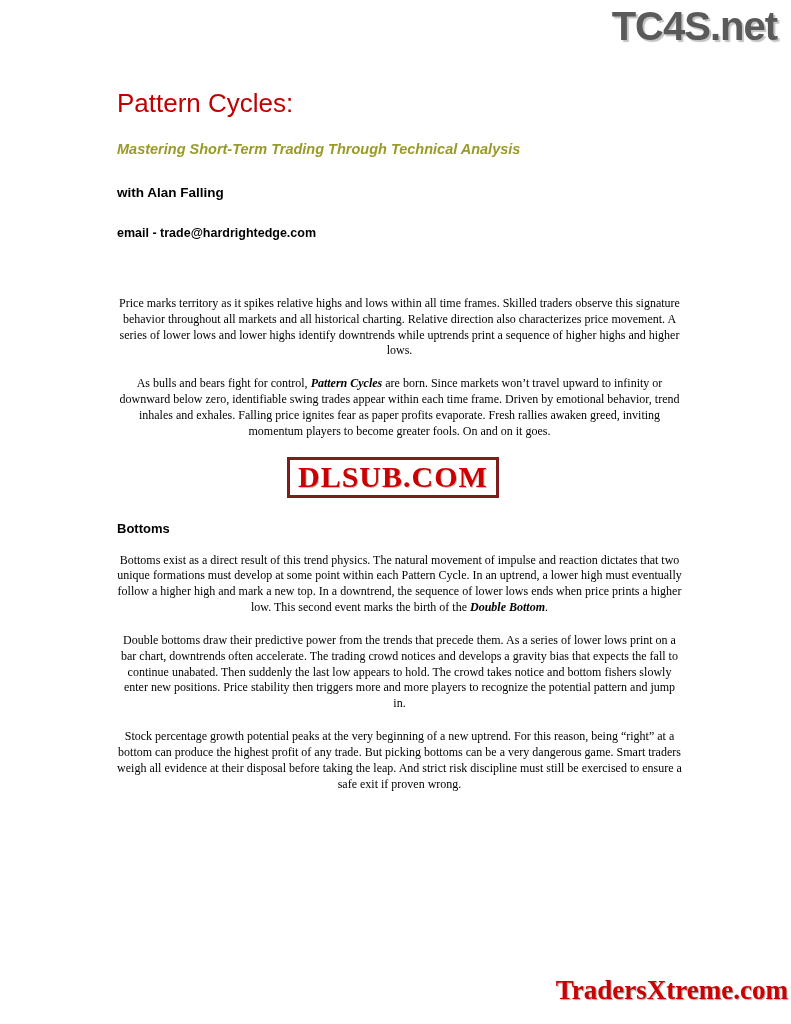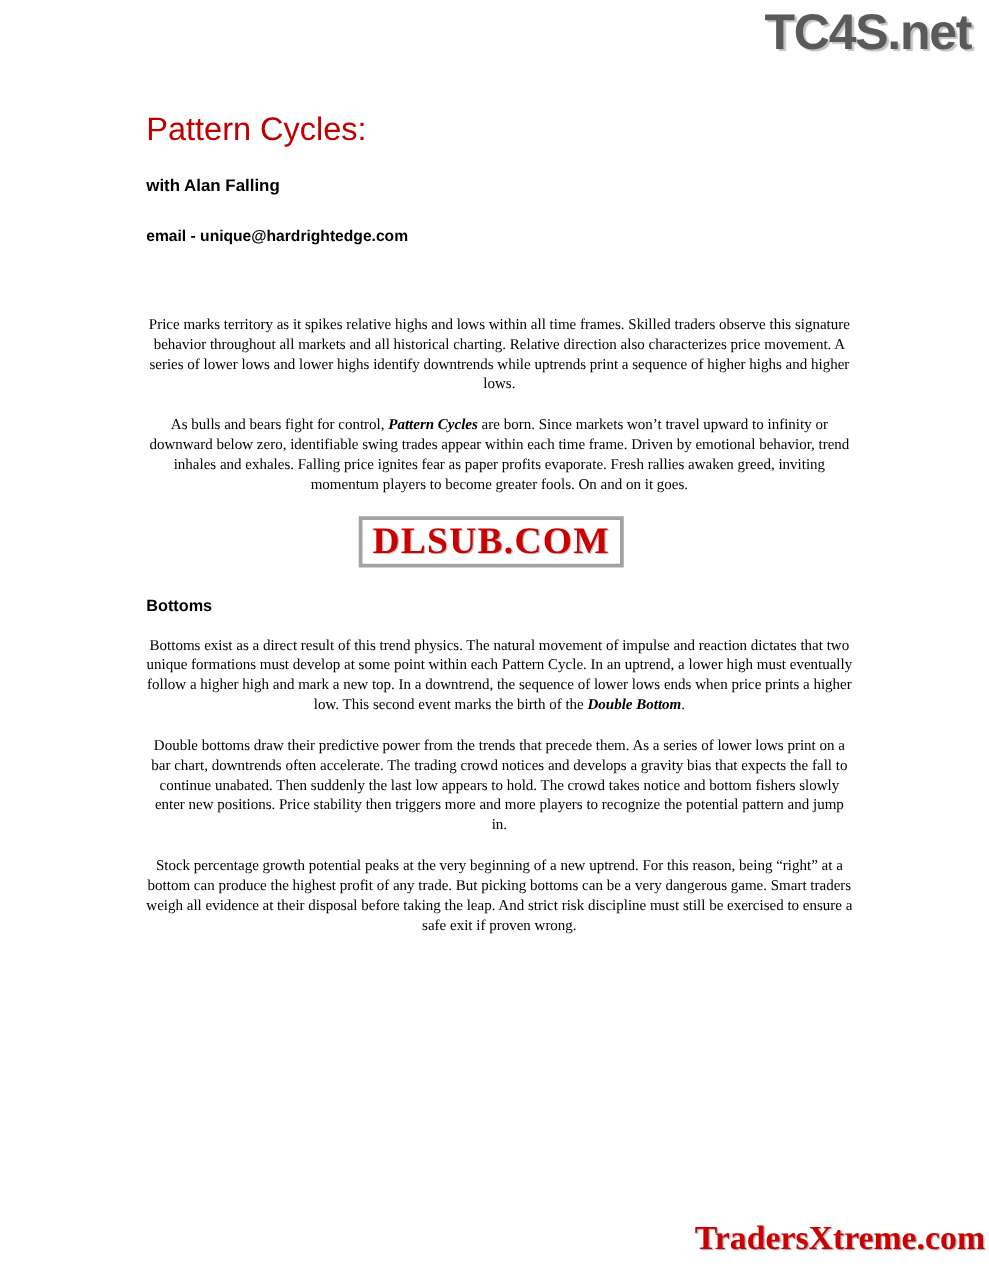--- a/index.html
+++ b/index.html
@@ -110,21 +110,21 @@
   }
   .dlsub {
     position: absolute;
     left: 170px;
     top: 0;
     font-family: "Liberation Serif", serif;
     font-weight: bold;
     font-size: 30px;
     color: #cc0000;
     letter-spacing: 1px;
-    border: 3px solid #a3a3a3;
+    border: 3px solid #7f1d1d;
     padding: 1px 8px 3px 8px;
     line-height: 1.05;
     text-shadow: 1px 1px 0 rgba(0,0,0,0.25);
     white-space: nowrap;
   }
 
   
   .tx-logo {
     position: absolute;
     right: 3px;
@@ -141,27 +141,28 @@
 <body>
 
 <div class="page">
 
   <div class="tc4s-logo">TC4S.net</div>
 
   <div class="content">
 
     <h1 class="doc-title">Pattern Cycles:</h1>
 
+    <div class="doc-subtitle">Mastering Short-Term Trading Through Technical Analysis</div>
 
     <div class="byline">
       <span class="with">with</span>
       <span>Alan Falling</span>
     </div>
 
-    <div class="email-line">email - unique@hardrightedge.com</div>
+    <div class="email-line">email - trade@hardrightedge.com</div>
 
     <p class="body-para">Price marks territory as it spikes relative highs and lows within all time frames. Skilled traders observe this signature behavior throughout all markets and all historical charting. Relative direction also characterizes price movement. A series of lower lows and lower highs identify downtrends while uptrends print a sequence of higher highs and higher lows.</p>
 
     <p class="body-para">
       <span>As bulls and bears fight for control, </span><span class="bold-italic">Pattern Cycles</span><span> are born. Since markets won’t travel upward to infinity or downward below zero, identifiable swing trades appear within each time frame. Driven by emotional behavior, trend inhales and exhales. Falling price ignites fear as paper profits evaporate. Fresh rallies awaken greed, inviting momentum players to become greater fools. On and on it goes.</span>
     </p>
 
     <div class="dlsub-wrap">
       <div class="dlsub">DLSUB.COM</div>
     </div>

